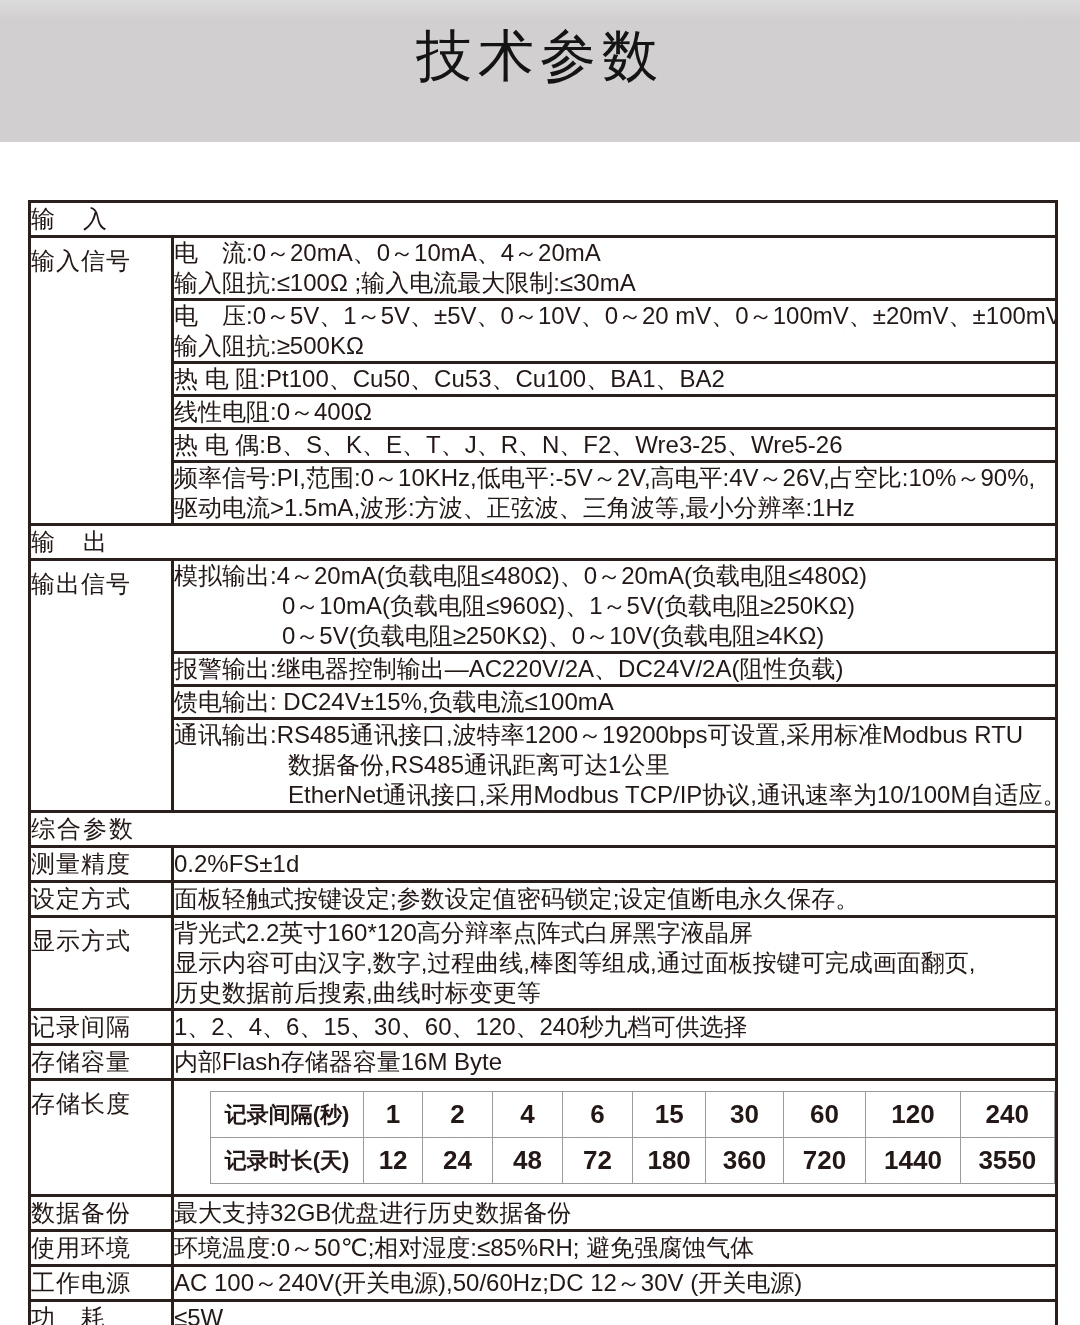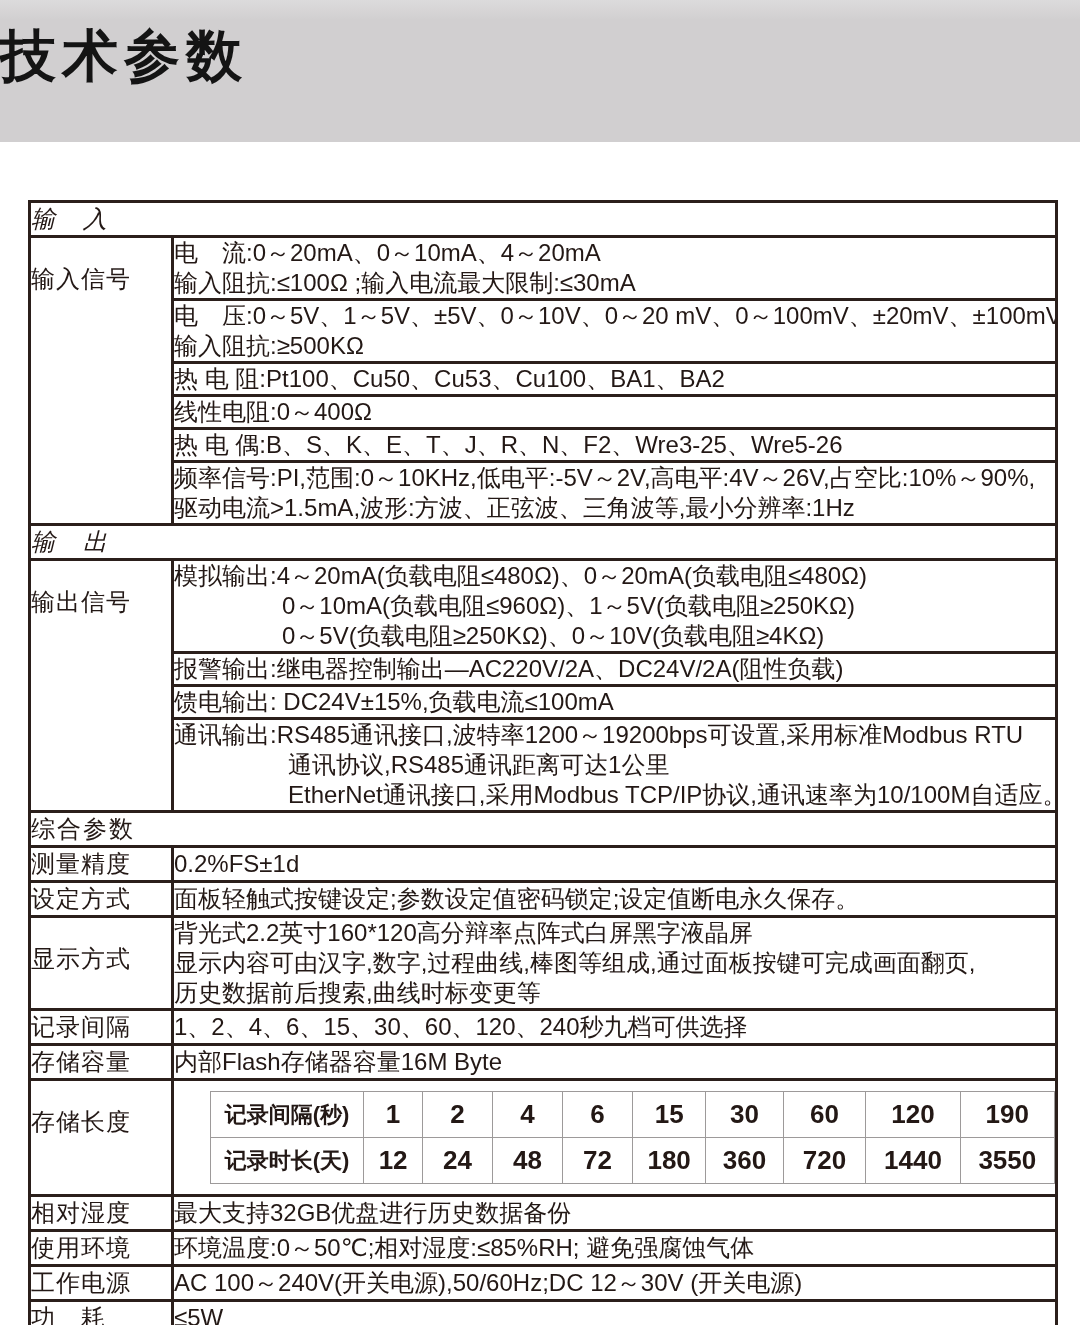--- a/index.html
+++ b/index.html
@@ -7,49 +7,49 @@
     width:1080px;height:1325px;position:relative;background:#ffffff;
     font-family:"Liberation Sans","DejaVu Sans",sans-serif;
     color:#231815;-webkit-font-smoothing:antialiased;
   }
   
   .band{
     position:absolute;left:0;top:0;width:1080px;height:142px;
     background:linear-gradient(180deg,#dcdbdc 0px,#d1cfd0 20px,#d1cfd0 100%);
   }
   .title{
-    font-size:56px;font-weight:bold;color:#141414;
+    text-align:center;font-size:56px;font-weight:normal;color:#141414;
     letter-spacing:6px;padding-top:26px;line-height:60px;
   }
   .subtitle{
     text-align:center;font-size:21px;color:#3b3b3b;letter-spacing:1px;
     margin-top:0px;line-height:26px;font-weight:normal;
   }
   
   table.spec{
     position:absolute;left:28px;top:200px;width:1030px;
     border-collapse:collapse;table-layout:fixed;
     font-size:24px;color:#231815;
   }
   table.spec td{
     border:3px solid #2b1f1b;
     padding:0;vertical-align:middle;
     overflow:hidden;
   }
   td.lbl{
     width:140px;padding:2px 4px 2px 16px;letter-spacing:1px;
   }
-  td.lbl.top{vertical-align:top;padding-top:25px;}
+  td.lbl.top{vertical-align:top;padding-top:7px;}
   td.cnt{padding:2px 10px 2px 20px;}
   td.sec{padding:2px 4px 2px 16px;letter-spacing:2px;}
   .line{line-height:30px;white-space:nowrap;}
   .indent{padding-left:108px;}
   .indent2{padding-left:114px;}
   
-  tr.h-hdr{height:32px;font-style:italic;}
+  tr.h-hdr{height:32px;}
   tr.h-1{height:28px;}
   tr.h-2{height:60px;}
   tr.h-2b{height:58px;}
   tr.h-3{height:90px;}
   tr.h-3b{height:88px;}
   tr.h-store{height:112px;}
   
   table.inner{
     border-collapse:collapse;margin:10px 0 10px 16px;
     font-size:26px;font-weight:bold;color:#231815;
@@ -136,21 +136,21 @@
     </td>
   </tr>
   <tr class="h-1">
     <td class="cnt">
       <div class="line">馈电输出: DC24V±15%,负载电流≤100mA</div>
     </td>
   </tr>
   <tr class="h-3b">
     <td class="cnt">
       <div class="line">通讯输出:RS485通讯接口,波特率1200～19200bps可设置,采用标准Modbus RTU</div>
-      <div class="line indent2">通讯协议,RS485通讯距离可达1公里</div>
+      <div class="line indent2">数据备份,RS485通讯距离可达1公里</div>
       <div class="line indent2">EtherNet通讯接口,采用Modbus TCP/IP协议,通讯速率为10/100M自适应。</div>
     </td>
   </tr>
 
   <tr class="h-1">
     <td class="sec" colspan="2">综合参数</td>
   </tr>
 
   <tr class="h-1">
     <td class="lbl">测量精度</td>
@@ -197,41 +197,41 @@
               <tr>
           <td class="ilbl">记录间隔(秒)</td>
           <td class="num c0">1</td>
           <td class="num c1">2</td>
           <td class="num c2">4</td>
           <td class="num c3">6</td>
           <td class="num c4">15</td>
           <td class="num c5">30</td>
           <td class="num c6">60</td>
           <td class="num c7">120</td>
-          <td class="num c8">190</td>
+          <td class="num c8">240</td>
         </tr>
         <tr>
           <td class="ilbl">记录时长(天)</td>
           <td class="num">12</td>
           <td class="num">24</td>
           <td class="num">48</td>
           <td class="num">72</td>
           <td class="num">180</td>
           <td class="num">360</td>
           <td class="num">720</td>
           <td class="num">1440</td>
           <td class="num">3550</td>
         </tr>
       </tbody>
           </table>
     </td>
   </tr>
 
   <tr class="h-1">
-    <td class="lbl">相对湿度</td>
+    <td class="lbl">数据备份</td>
     <td class="cnt">
       <div class="line">最大支持32GB优盘进行历史数据备份</div>
     </td>
   </tr>
 
   <tr class="h-1">
     <td class="lbl">使用环境</td>
     <td class="cnt">
       <div class="line">环境温度:0～50℃;相对湿度:≤85%RH; 避免强腐蚀气体</div>
     </td>

